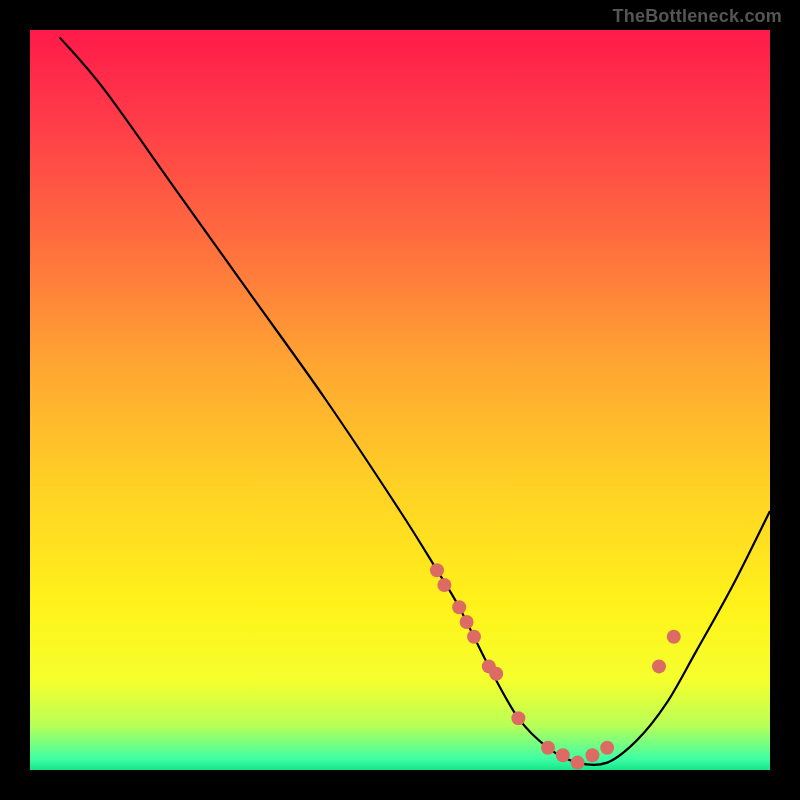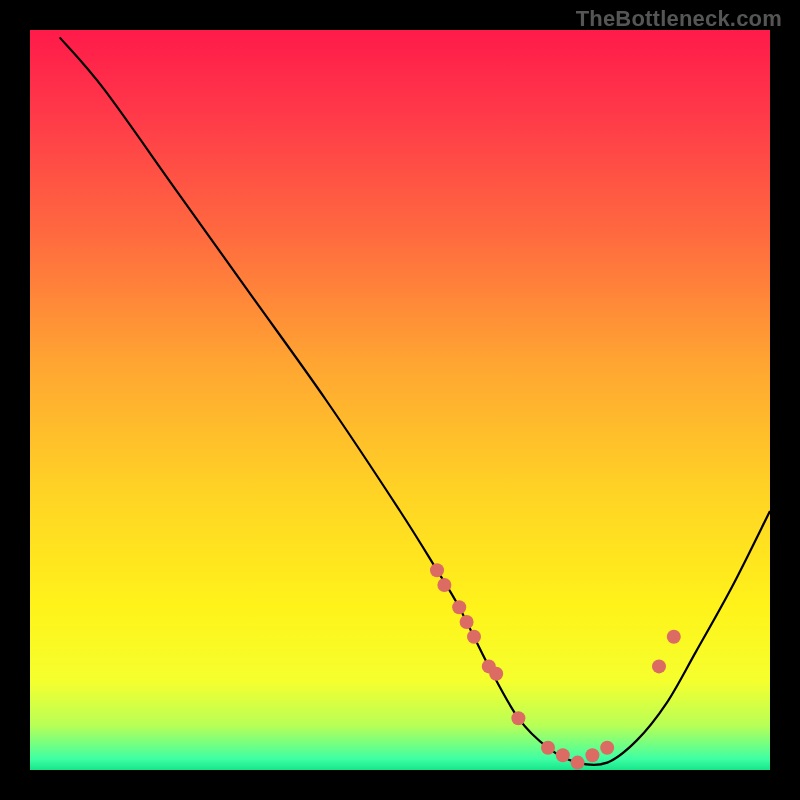--- a/index.html
+++ b/index.html
@@ -9,21 +9,21 @@
     background: #000;
     position: relative;
     font-family: Arial, Helvetica, sans-serif;
     overflow: hidden;
   }
   .watermark {
     position: absolute;
     top: 6px;
     right: 18px;
     color: #555;
-    font-size: 22px;
+    font-size: 18px;
     font-weight: 600;
     letter-spacing: 0.2px;
     z-index: 20;
     user-select: none;
   }
   .plot-area {
     position: absolute;
     left: 30px;
     top: 30px;
     width: 740px;

